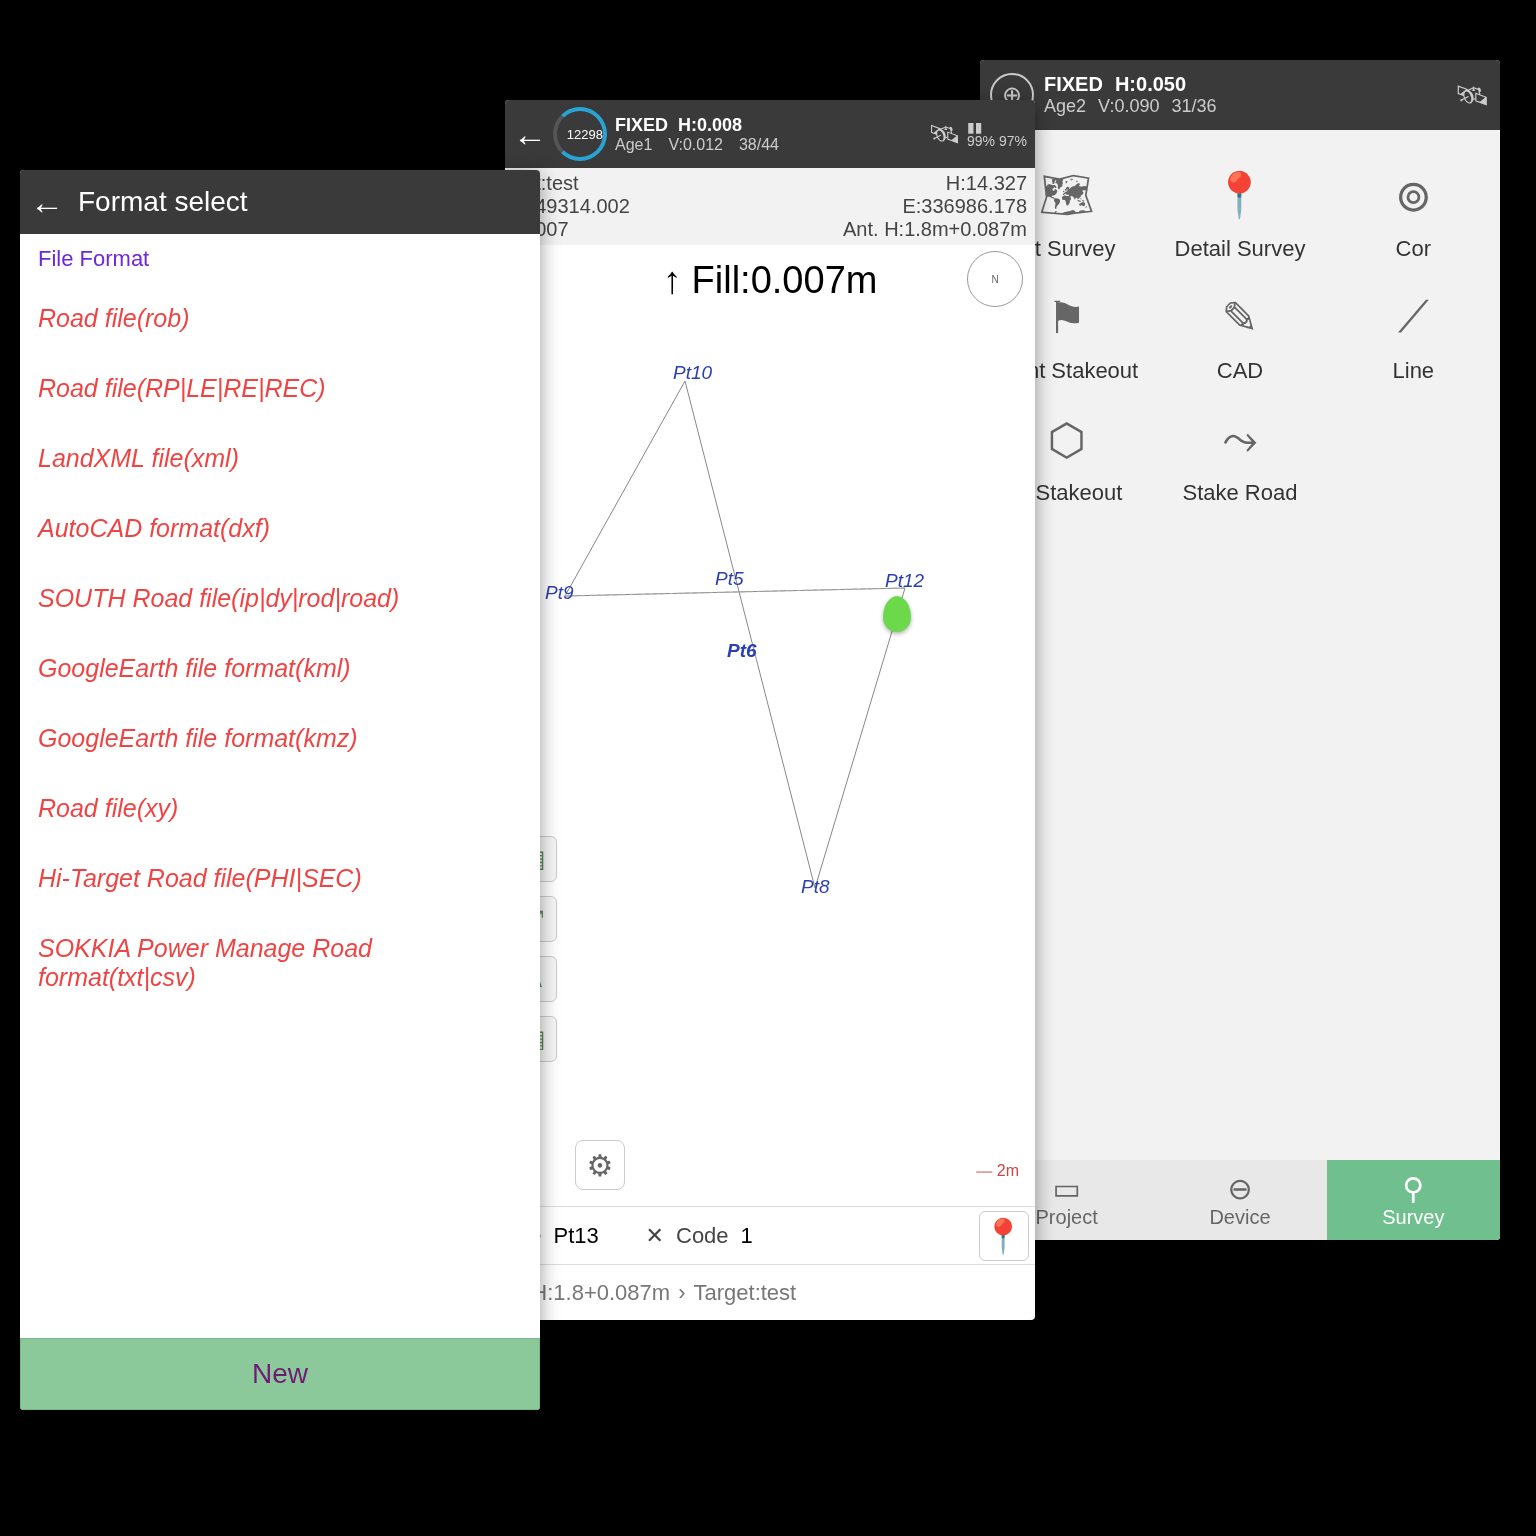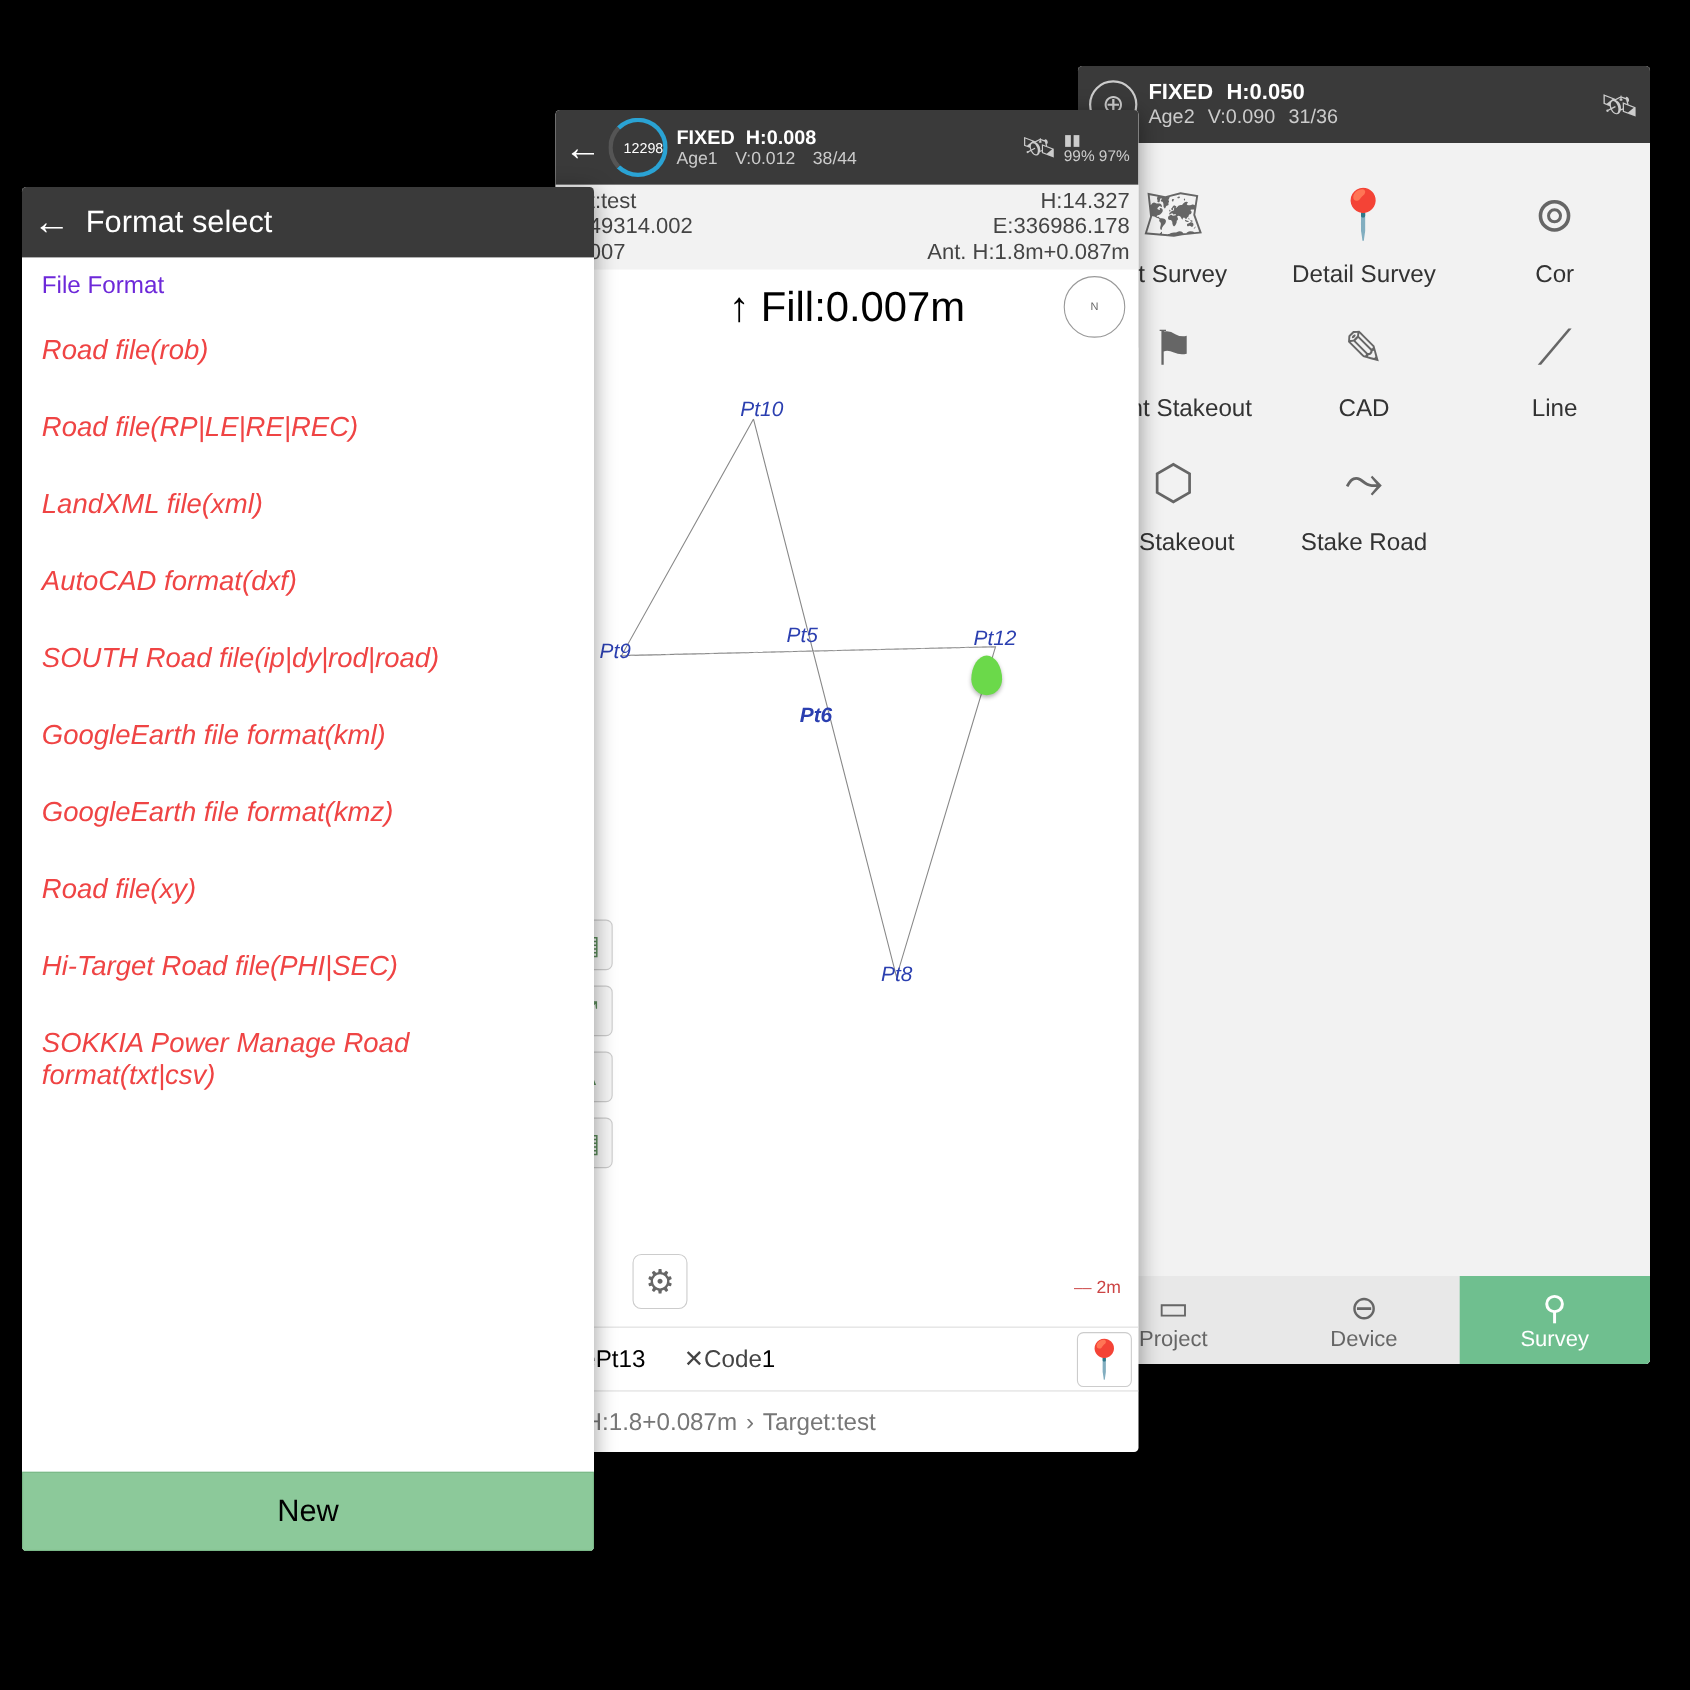--- a/index.html
+++ b/index.html
@@ -39,32 +39,32 @@
   .screen2 .fillbar .arrow { font-size:38px; }
   .screen2 .compass { position:absolute; right:12px; top:6px; width:56px;height:56px;border:1px solid #999;border-radius:50%;font-size:10px;display:flex;align-items:center;justify-content:center;color:#666; }
   .screen2 .map { position:relative; height:720px; background:#fff; }
   .screen2 .map .pt { position:absolute; color:#2b3fb0; font-size:19px; font-style:italic; }
   .screen2 .map svg { position:absolute; inset:0; width:100%; height:100%; }
   .screen2 .map .cursor { position:absolute; width:28px;height:36px;border-radius:50% 50% 50% 50% / 60% 60% 40% 40%; background:#6bd94a; left:378px; top:280px; box-shadow:0 2px 4px rgba(0,0,0,0.3); }
   .screen2 .sidetools { position:absolute; left:6px; top:520px; display:flex; flex-direction:column; gap:14px; }
   .screen2 .sidetools .t { width:46px;height:46px;background:#f6f6f6;border:1px solid #ccc;border-radius:6px;display:flex;align-items:center;justify-content:center;font-size:24px;color:#5a8a5a; }
   .screen2 .gear { position:absolute; left:70px; bottom:130px; width:50px;height:50px;border:1px solid #ccc;border-radius:8px;display:flex;align-items:center;justify-content:center;font-size:30px;color:#666; }
   .screen2 .scale { position:absolute; right:16px; bottom:140px; font-size:16px; color:#c44; }
-  .screen2 .inputrow { position:absolute; bottom:56px; left:0; right:0; height:58px; display:flex; align-items:center; border-top:1px solid #ddd; font-size:22px; color:#444; padding:0 6px; gap:0; }
+  .screen2 .inputrow { position:absolute; bottom:56px; left:0; right:0; height:58px; display:flex; align-items:center; border-top:1px solid #ddd; font-size:22px; color:#444; padding:0 6px; gap:12px; }
   .screen2 .inputrow .pin { width:50px;height:50px;display:flex;align-items:center;justify-content:center;font-size:34px;color:#3bbf3b;border:1px solid #ccc;border-radius:6px; }
   .screen2 .footrow { position:absolute; bottom:0; left:0; right:0; height:56px; display:flex; align-items:center; font-size:22px; color:#777; padding:0 8px; border-top:1px solid #ddd; gap:8px; }
 
   
   .screen1 { left: 20px; top: 170px; width: 520px; height: 1240px; }
   .screen1 .topbar { background:#3a3a3a; height:64px; display:flex; align-items:center; color:#fff; padding:0 10px; font-size:28px; gap:14px; }
   .screen1 .topbar .back { font-size:34px; }
   .screen1 .section { padding:12px 18px; color:#6d28d9; font-size:22px; }
   .screen1 .listitem { padding:20px 18px; font-size:25px; color:#ef4444; border-bottom:1px solid #fff;font-style:italic; }
   .screen1 .btnrow { position:absolute; bottom:0; left:0; right:0; display:flex; height:72px; }
-  .screen1 .btnrow .btn { flex:1; background:#8cc99a; color:#000000; font-size:28px; display:flex;align-items:center;justify-content:center; border:1px solid #7ab888; }
+  .screen1 .btnrow .btn { flex:1; background:#8cc99a; color:#701a75; font-size:28px; display:flex;align-items:center;justify-content:center; border:1px solid #7ab888; }
 
 </style>
 </head>
 <body>
 
 <div class="screen screen3">
   <div class="topbar">
     <div class="icon-globe">⊕</div>
     <div class="status">
       <div class="row1">

